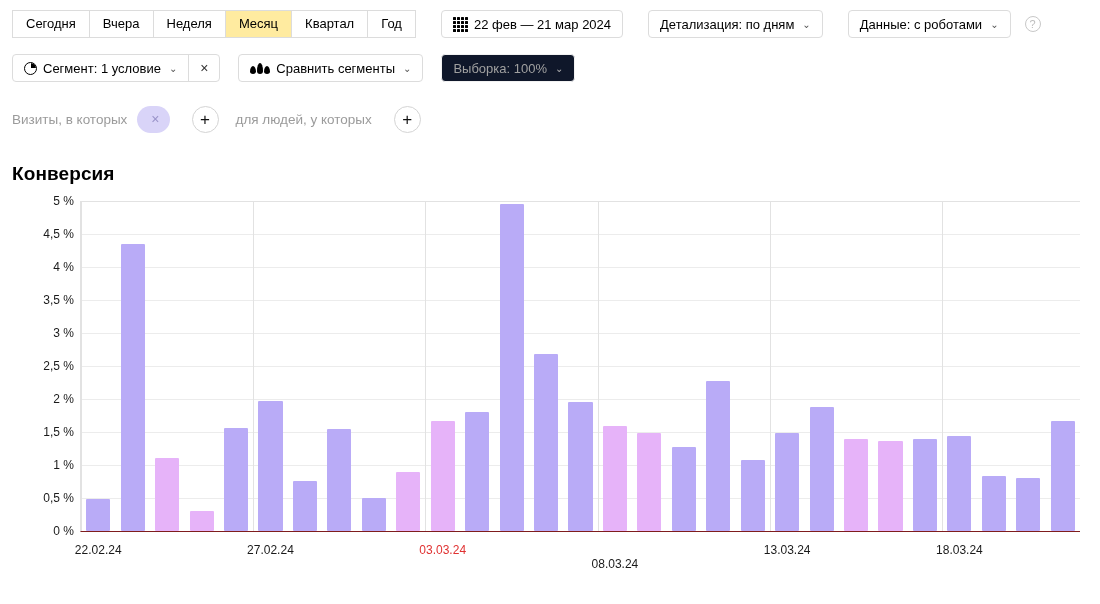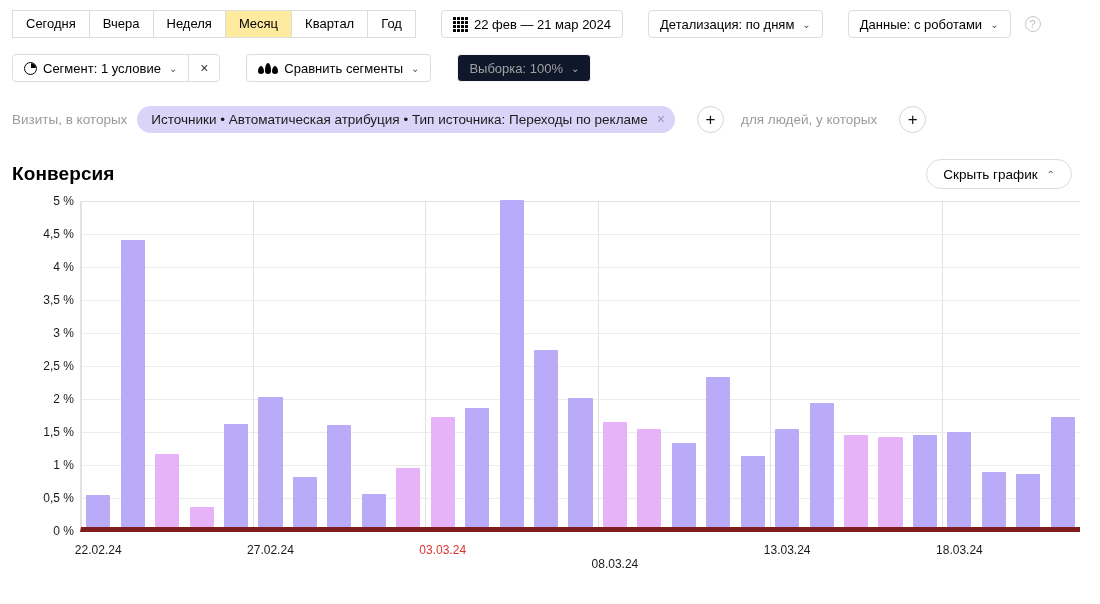--- a/index.html
+++ b/index.html
@@ -39,21 +39,21 @@
   .grid-icon i { background:#000; border-radius:0.5px; display:block; }
 
   .help-icon {
     width:16px; height:16px; border-radius:50%;
     border:1px solid #c8c8c8; color:#bdbdbd;
     font-size:11px; line-height:14px; text-align:center;
     margin-left:5px; cursor:pointer;
   }
 
   
-  #toolbar-row2 { padding:12px 0 0 12px; gap:8px; height:44px; }
+  #toolbar-row2 { padding:12px 0 0 12px; gap:0px; height:44px; }
   .segment-box { display:flex; border:1px solid #dcdcdc; border-radius:4px; height:28px; overflow:hidden; background:#fff; }
   .segment-main { display:flex; align-items:center; gap:6px; padding:0 11px; font-size:13px; white-space:nowrap; cursor:pointer; }
   .segment-close {
     width:31px; display:flex; align-items:center; justify-content:center;
     border-left:1px solid #dcdcdc; cursor:pointer; font-size:14px; color:#333;
   }
   .pie-icon { width:13px; height:13px; border-radius:50%; border:1.5px solid #000; position:relative; overflow:hidden; }
   .pie-icon::after { content:""; position:absolute; left:50%; top:-1px; width:50%; height:55%; background:#000; }
   .drops-icon { display:inline-flex; gap:1px; align-items:flex-end; }
   .drop { width:6px; height:11px; background:#000; border-radius:50% 50% 50% 50% / 70% 70% 30% 30%; transform:rotate(0deg); }
@@ -70,34 +70,34 @@
   }
   .chip-x { color:#9a93c9; font-size:14px; cursor:pointer; }
   .round-btn {
     width:27px; height:27px; border-radius:50%;
     border:1px solid #d4d4d4; background:#fff;
     display:flex; align-items:center; justify-content:center;
     font-size:17px; color:#111; cursor:pointer; line-height:1;
   }
 
   
-  #section-header { padding:20px 28px 0 12px; justify-content:space-between; height:48px; }
+  #section-header { padding:20px 8px 0 12px; justify-content:space-between; height:48px; }
   #page-title { font-size:19px; font-weight:bold; letter-spacing:0.1px; }
   .ghost-btn {
     display:flex; align-items:center; gap:7px;
     height:30px; padding:0 16px;
     border:1px solid #dcdcdc; border-radius:15px; background:#fff;
     font-size:13.5px; cursor:pointer; white-space:nowrap;
   }
 
   
   #chart-area { position:relative; margin-left:12px; margin-top:6px; width:1076px; height:375px; }
   #plot {
     position:absolute; left:68px; top:7px; right:8px; bottom:37px;
-    border-left:1px solid #e2e2e2; border-bottom:5px solid #7f1d1d;
+    border-left:1px solid #e2e2e2; border-bottom:1px solid #7f1d1d;
     background:#fff;
   }
   .hline { position:absolute; left:0; right:0; height:1px; background:#ececec; }
   .hline.top { background:#e2e2e2; }
   .vline { position:absolute; top:0; bottom:0; width:1px; background:#e2e2e2; }
   #ylabels { position:absolute; left:0; top:7px; width:62px; bottom:37px; }
   .ylab { position:absolute; right:0; font-size:12px; color:#1a1a1a; transform:translateY(-50%); white-space:nowrap; }
 
   .bar { position:absolute; bottom:0; border-radius:1px; }
   .xlab {
@@ -176,34 +176,29 @@
 
   <div class="pill disabled" style="margin-left:18px;">
     <span>Выборка: 100%</span>
     <span class="chev" style="color:#b0b0b0;">⌄</span>
   </div>
 </div>
 
 <div class="row" id="filter-row">
   <span class="filter-label">Визиты, в которых</span>
   <div class="chip">
-    <span>Источники • Автоматическая атрибуция • Тип источника: Переходы по рекламе</span>
     <span class="chip-x">×</span>
   </div>
   <div class="round-btn" style="margin-left:12px;">+</div>
   <span class="filter-label" style="margin-left:7px;">для людей, у которых</span>
   <div class="round-btn" style="margin-left:12px;">+</div>
 </div>
 
 <div class="row" id="section-header">
   <div id="page-title">Конверсия</div>
-  <div class="ghost-btn">
-    <span>Скрыть график</span>
-    <span class="chev">⌃</span>
-  </div>
 </div>
 
 <div id="chart-area">
   <div id="ylabels">
       <div class="ylab" style="top: 330px;">0 %</div>
       <div class="ylab" style="top: 297px;">0,5 %</div>
       <div class="ylab" style="top: 264px;">1 %</div>
       <div class="ylab" style="top: 231px;">1,5 %</div>
       <div class="ylab" style="top: 198px;">2 %</div>
       <div class="ylab" style="top: 165px;">2,5 %</div>

